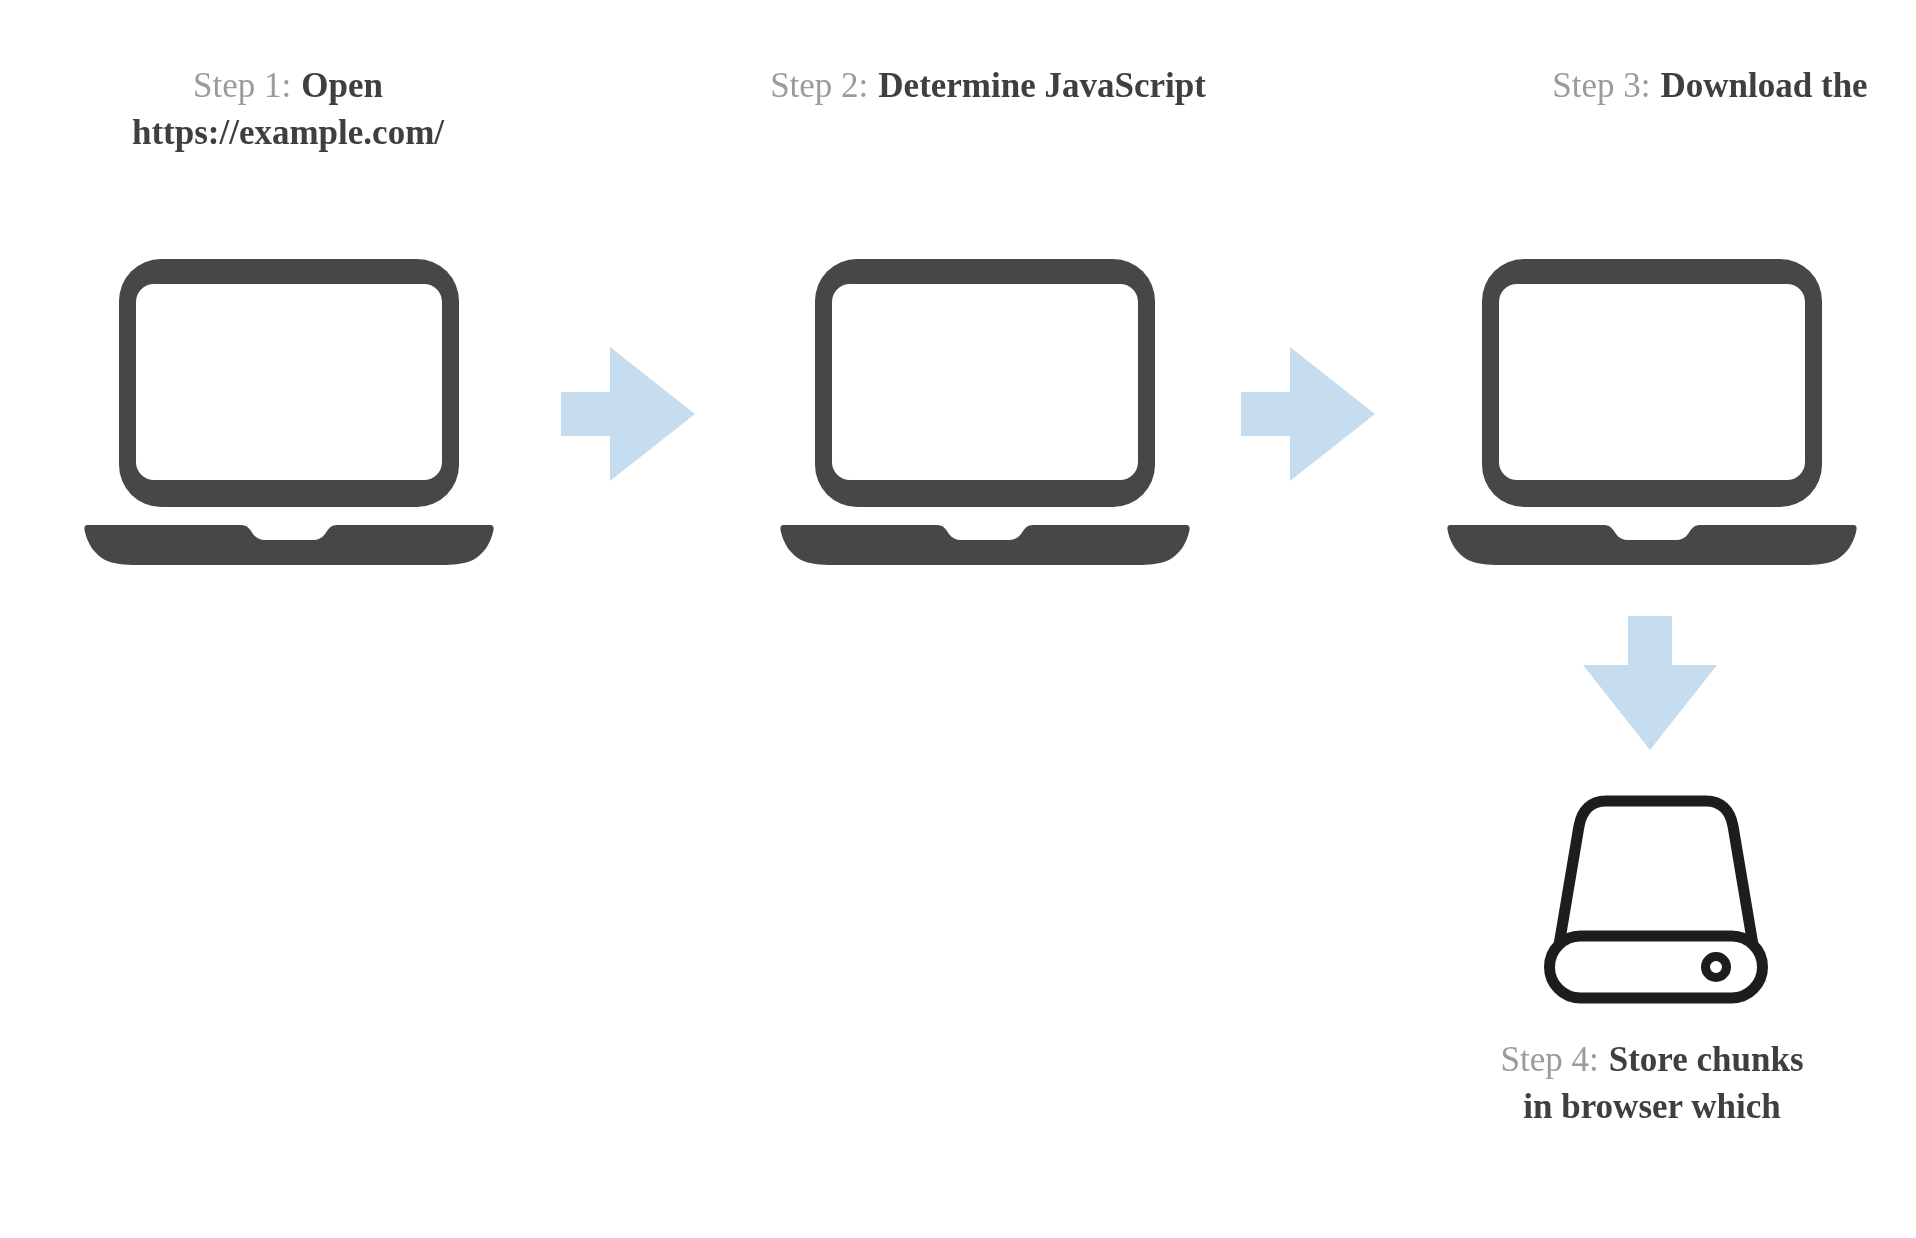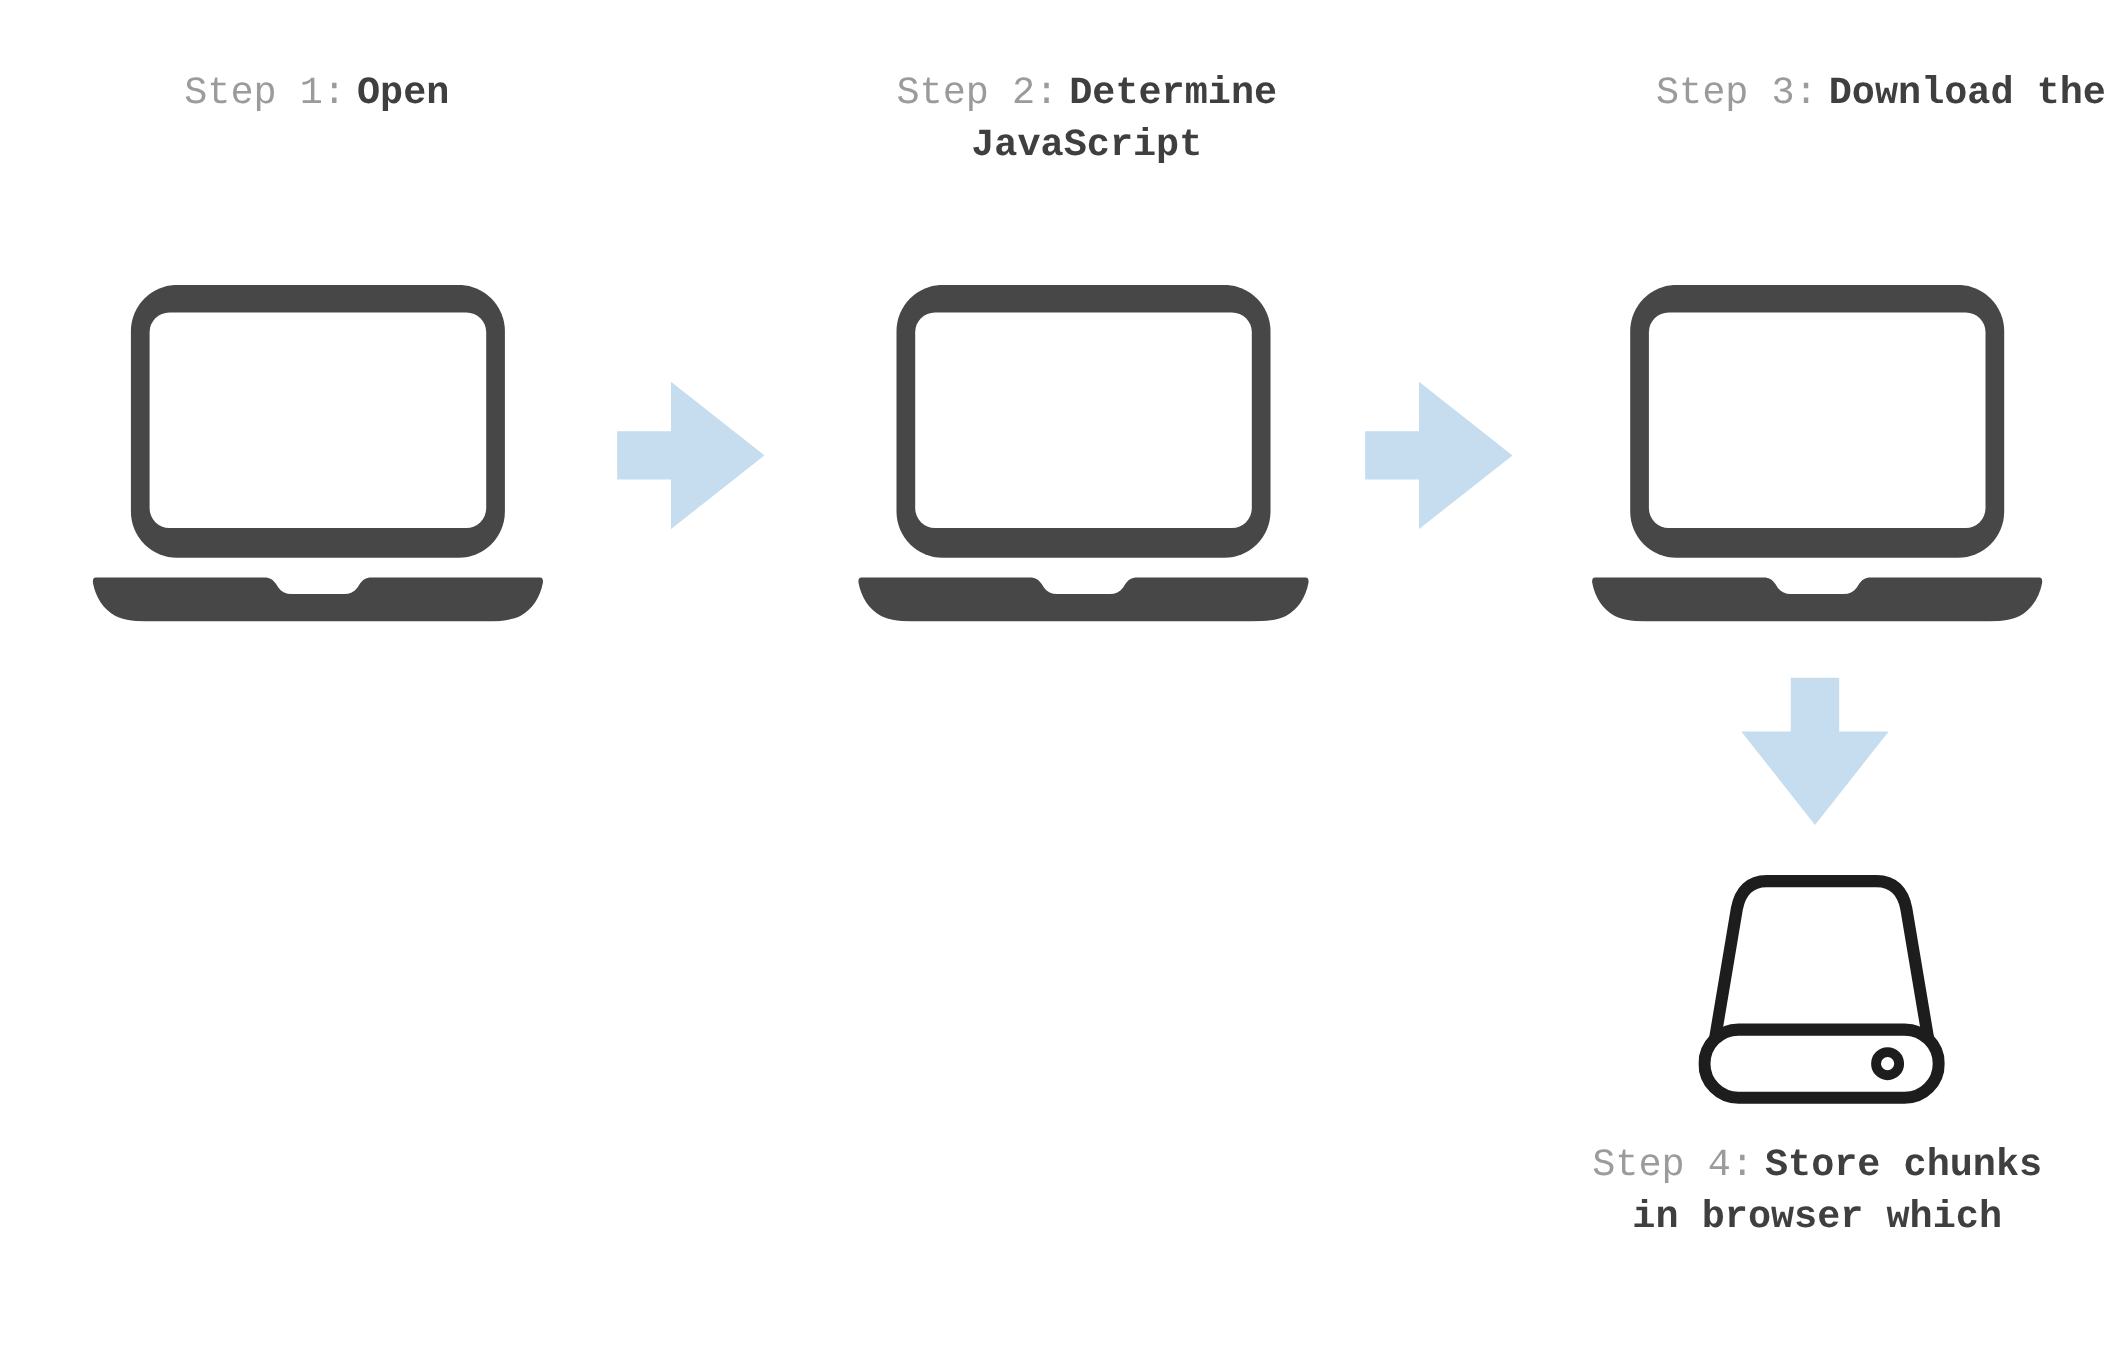--- a/index.html
+++ b/index.html
@@ -10,21 +10,21 @@
     --label-color: #9b9b9b;
     --title-color: #3f3f3f;
   }
   * { box-sizing: border-box; }
   html, body { margin: 0; padding: 0; background: var(--bg-color); }
   .canvas {
     position: relative;
     width: 1916px;
     height: 1238px;
     background: var(--bg-color);
-    font-family: Liberation Mono, monospace;
+    font-family: Liberation Serif, serif;
     overflow: hidden;
   }
   .step-title {
     position: absolute;
     width: 520px;
     text-align: center;
     font-size: 35px;
     line-height: 47px;
     color: var(--title-color);
     font-weight: 700;
@@ -37,20 +37,21 @@
   .icon-box { position: absolute; }
   .icon-box svg { display: block; }
 </style>
 </head>
 <body>
 
 <div class="canvas">
 
   <div class="step-title" style="left:28px; top:62px">
     <div><span class="label">Step 1:</span><span>Open</span></div>
+    <div>https://example.com/</div>
   </div>
 
   <div class="step-title" style="left:728px; top:62px">
     <div><span class="label">Step 2:</span><span>Determine JavaScript</span></div>
   </div>
 
   <div class="step-title" style="left:1450px; top:62px">
     <div><span class="label">Step 3:</span><span>Download the</span></div>
   </div>
 

